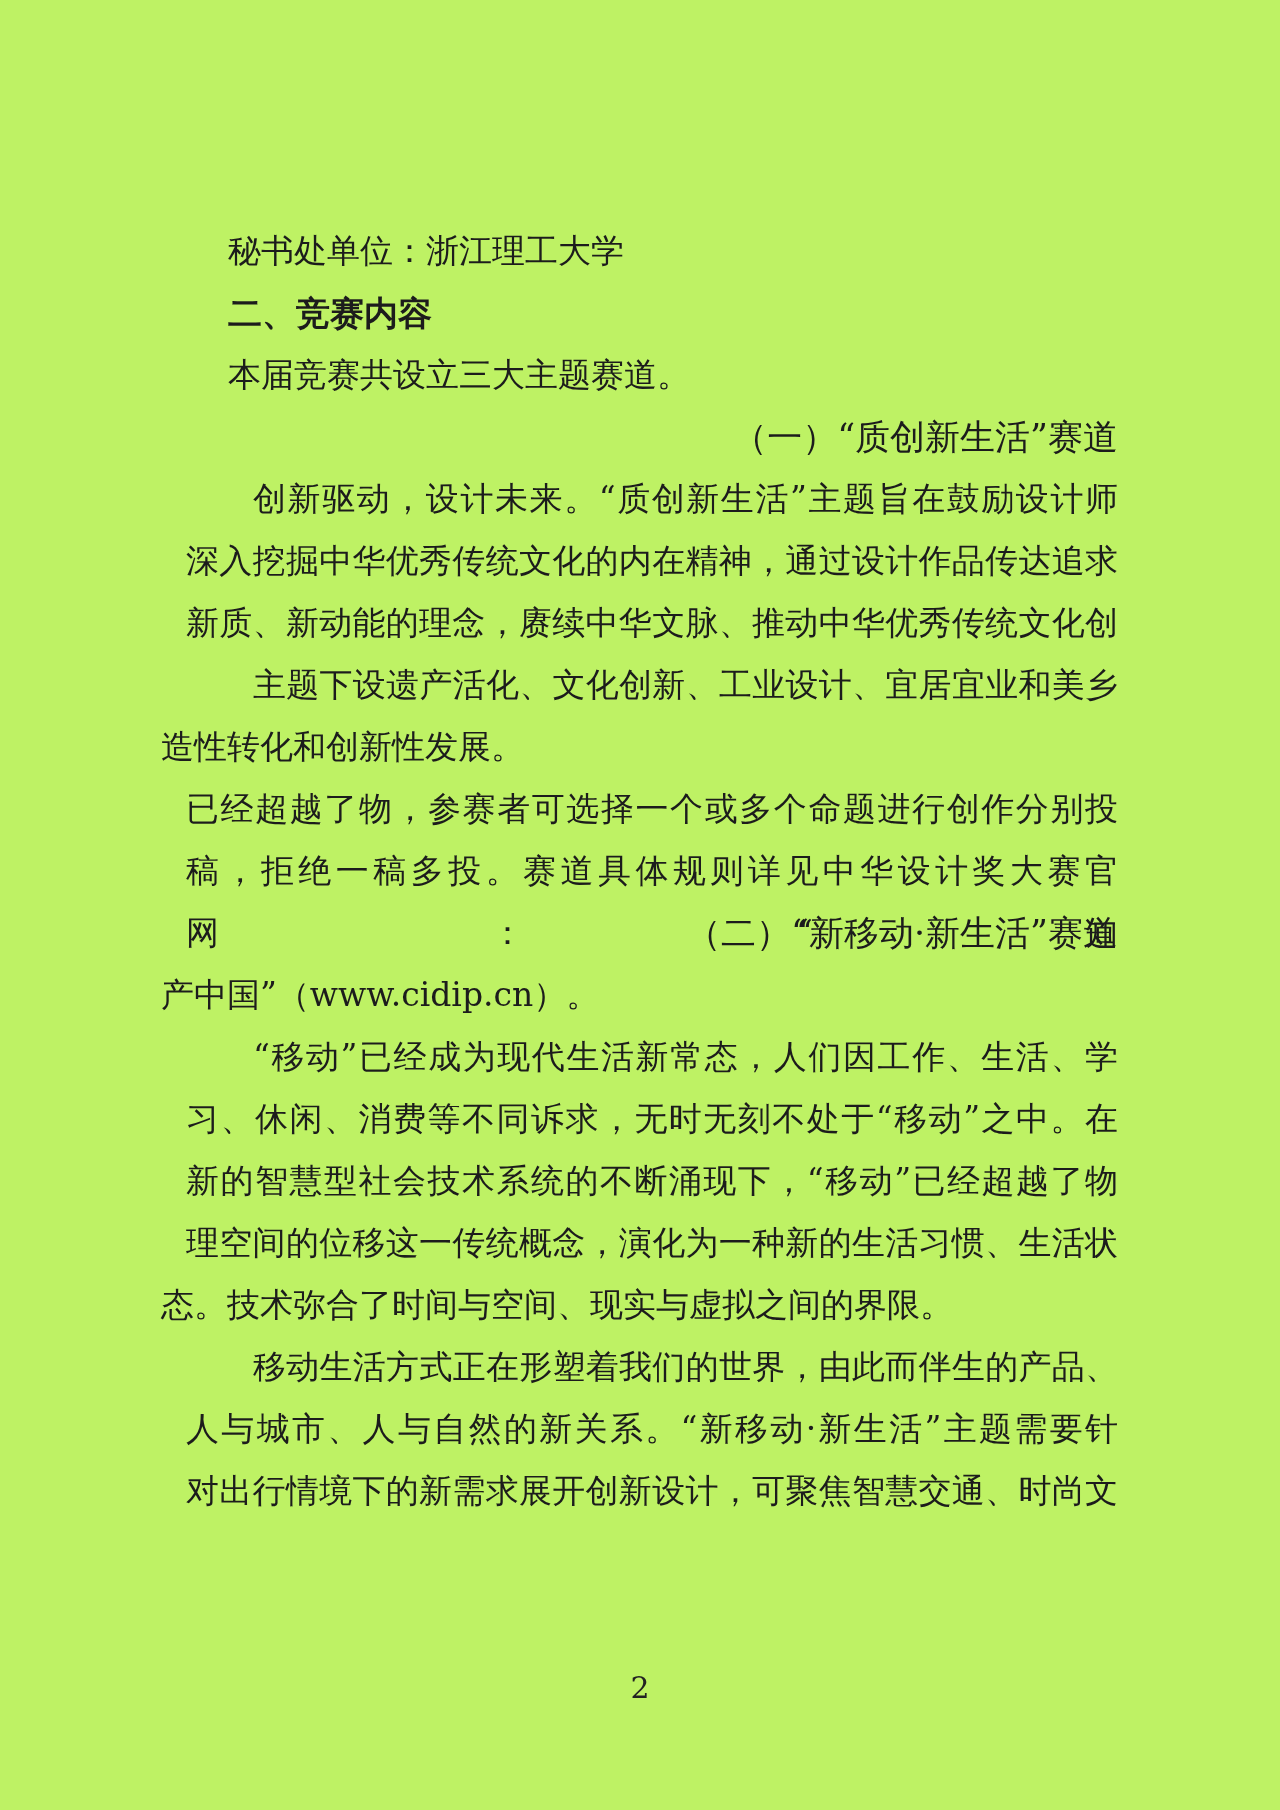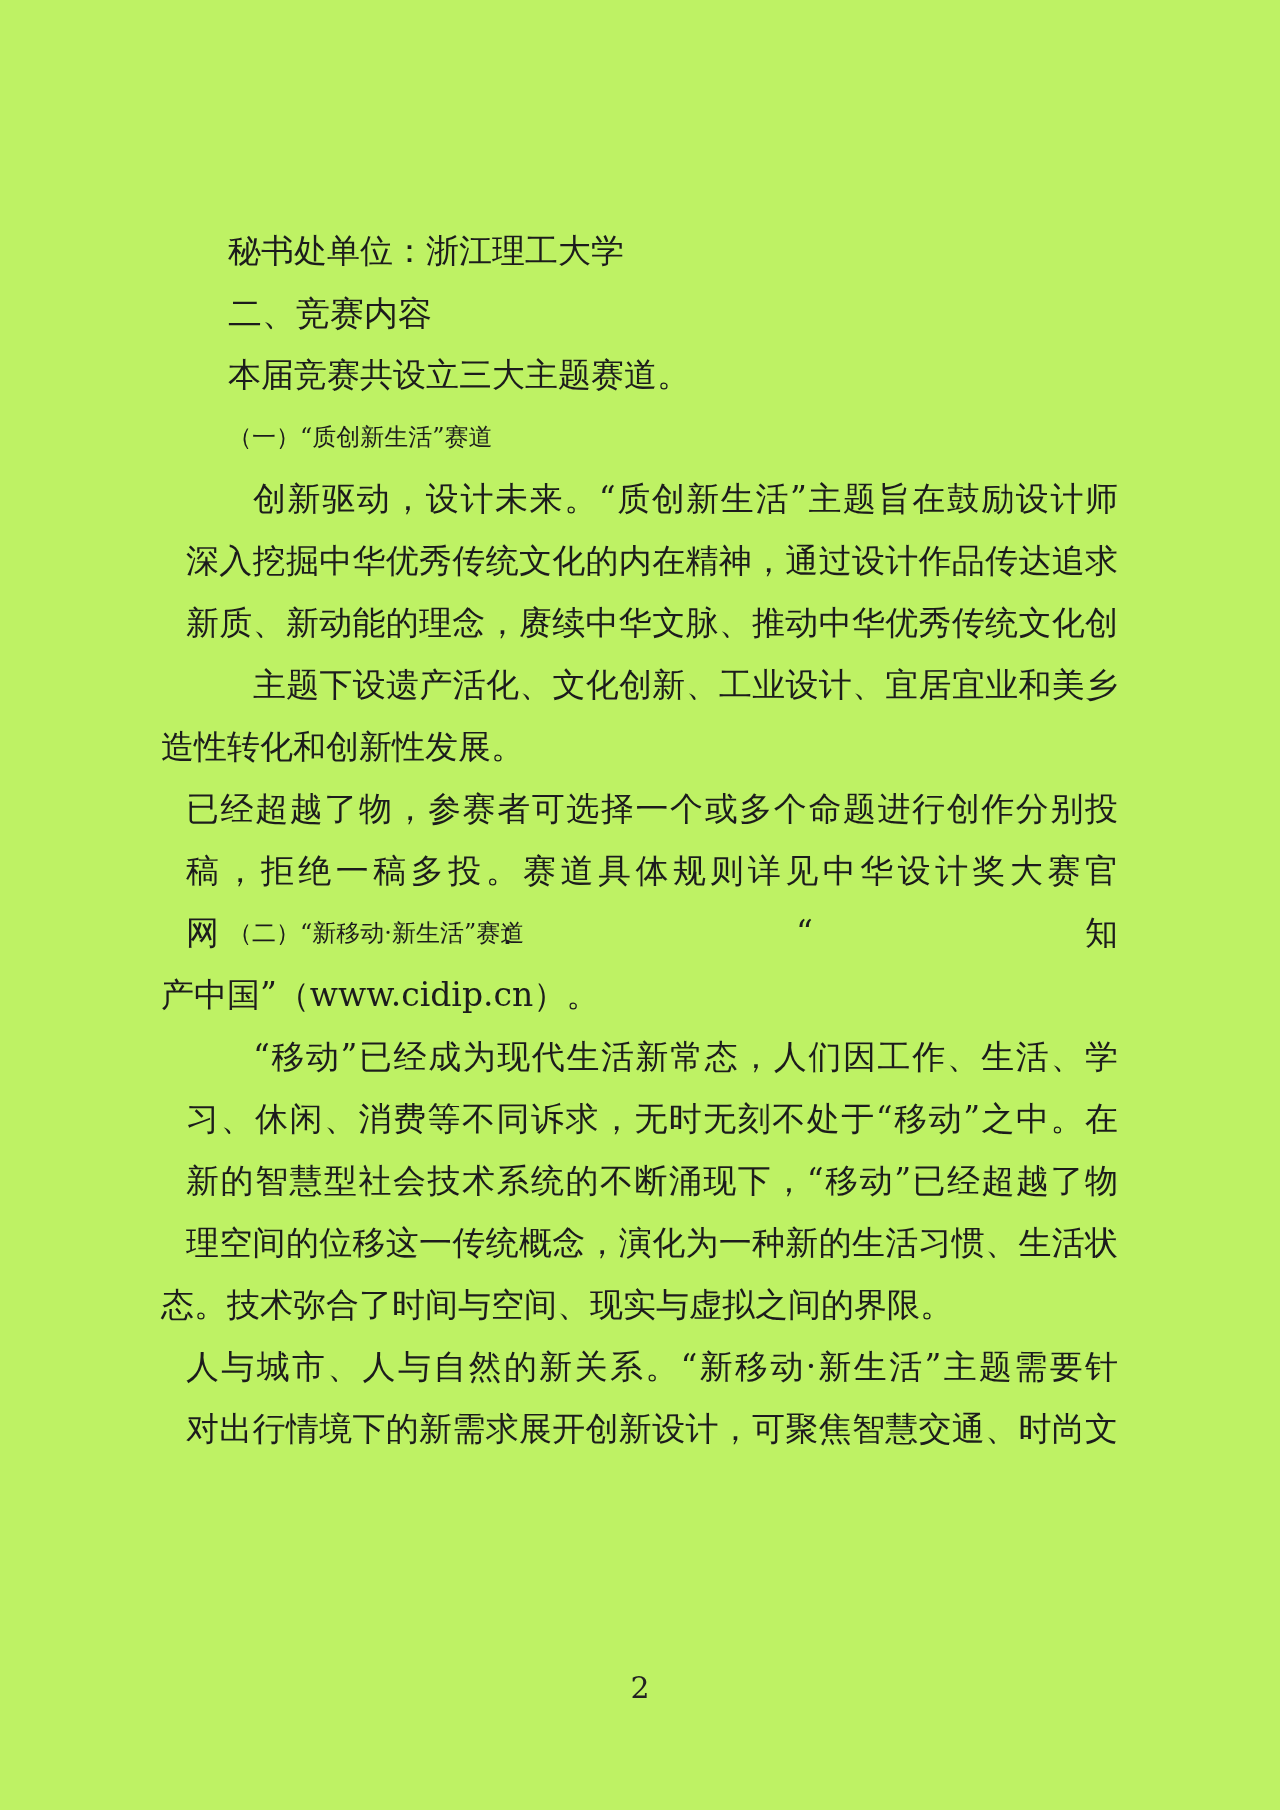--- a/index.html
+++ b/index.html
@@ -32,26 +32,27 @@
   .line.indent {
     padding-left: 67px;
   }
   .line.full {
     text-align: justify;
     text-align-last: justify;
     margin-left: 25px;
   }
   .line.heading {
     font-family: "DejaVu Sans", "Liberation Sans", sans-serif;
-    font-weight: 400;
+    font-weight: 700;
     font-size: 34px;
     letter-spacing: 0;
   }
   .line.subheading {
-    font-size: 24px;
+    font-size: 35px;
+    text-align: right;
   }
   .footer-pagenum {
     position: absolute;
     top: 1671px;
     left: 0;
     width: 100%;
     text-align: center;
     font-size: 30px;
     line-height: 34px;
     color: #222222;
@@ -73,17 +74,18 @@
       <div class="line body">造性转化和创新性发展。</div>
       <div class="line body full">已经超越了物，参赛者可选择一个或多个命题进行创作分别投</div>
       <div class="line body full">稿，拒绝一稿多投。赛道具体规则详见中华设计奖大赛官网：“知</div>
       <div class="line subheading indent">（二）“新移动·新生活”赛道</div>
       <div class="line body">产中国”（www.cidip.cn）。</div>
       <div class="line body indent full">“移动”已经成为现代生活新常态，人们因工作、生活、学</div>
       <div class="line body full">习、休闲、消费等不同诉求，无时无刻不处于“移动”之中。在</div>
       <div class="line body full">新的智慧型社会技术系统的不断涌现下，“移动”已经超越了物</div>
       <div class="line body full">理空间的位移这一传统概念，演化为一种新的生活习惯、生活状</div>
       <div class="line body">态。技术弥合了时间与空间、现实与虚拟之间的界限。</div>
+      <div class="line body indent full">移动生活方式正在形塑着我们的世界，由此而伴生的产品、</div>
       <div class="line body full">人与城市、人与自然的新关系。“新移动·新生活”主题需要针</div>
       <div class="line body full">对出行情境下的新需求展开创新设计，可聚焦智慧交通、时尚文</div>
     </div>
   <div class="footer-pagenum">2</div>
 </div>
 
 </body></html>

